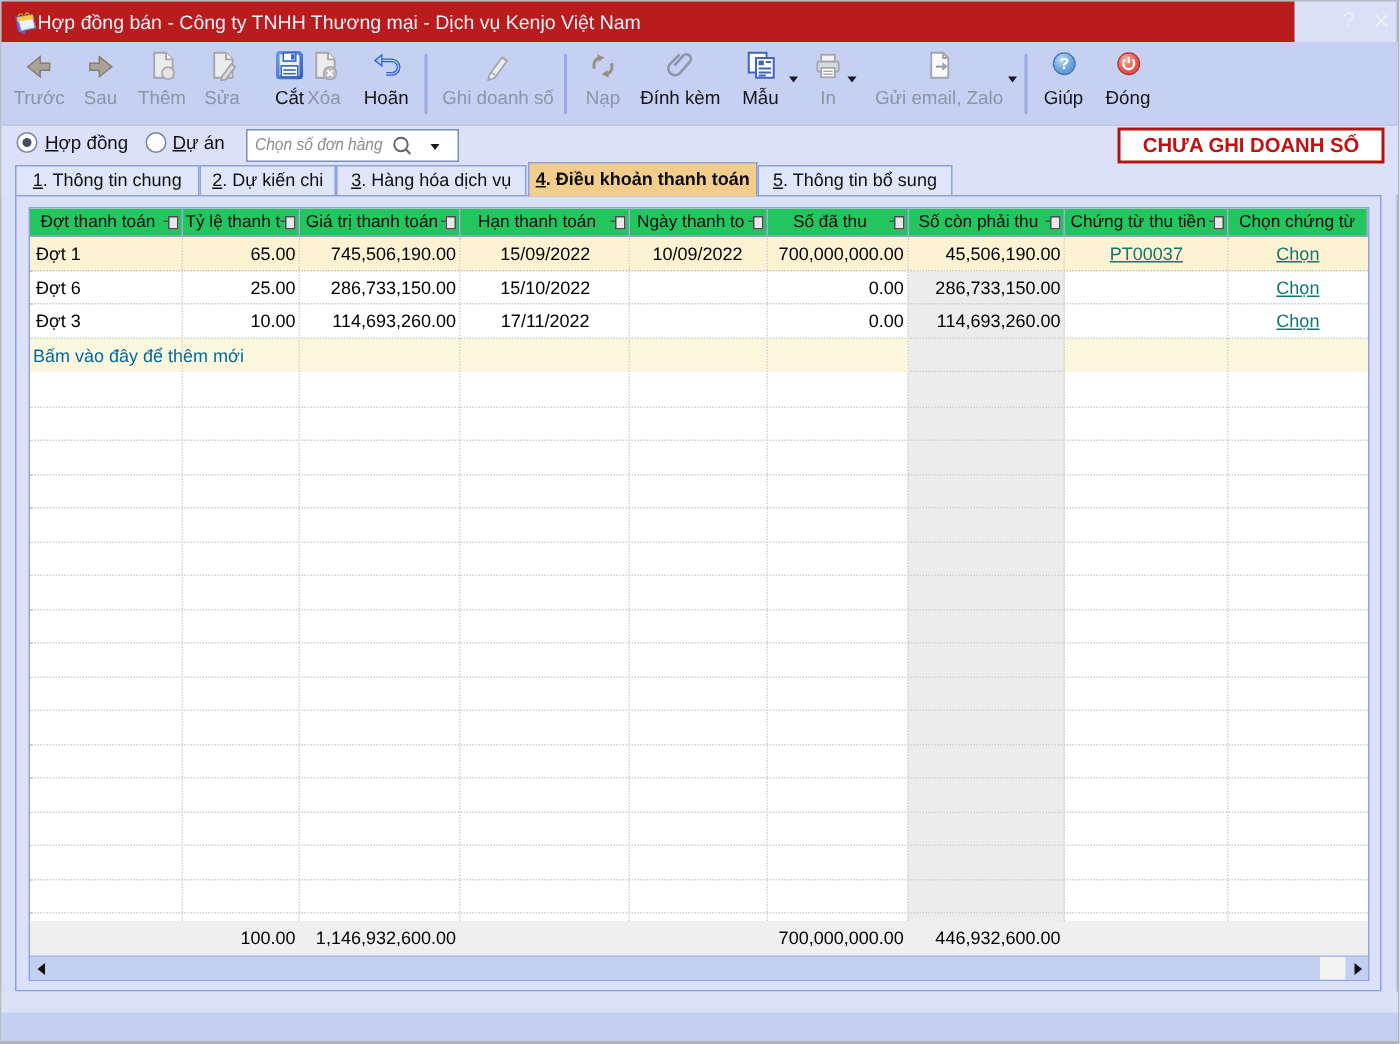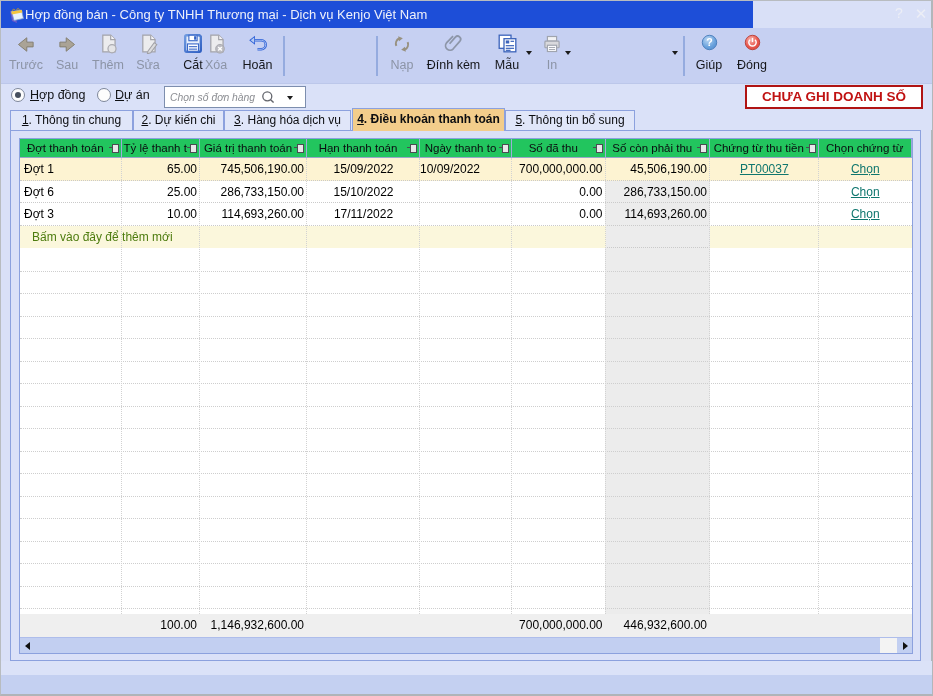--- a/index.html
+++ b/index.html
@@ -2,21 +2,21 @@
 <html><head>
 <meta charset="utf-8">
 <style>
 * { margin:0; padding:0; box-sizing:border-box; }
 html,body { width:933px; height:696px; overflow:hidden; }
 body { font-family:"Liberation Sans", sans-serif; position:relative; background:#d9e0f7; }
 .abs { position:absolute; }
 
 #frame { position:absolute; left:0; top:0; width:933px; height:696px; border:1px solid #b8bcc0; border-right:2px solid #b2b6ba; border-bottom:2px solid #b0b4b8; }
 
-#titlebar { position:absolute; left:1px; top:1px; width:752px; height:27px; background:#1d4ed8; color:#eff1fa; font-size:13px; }
+#titlebar { position:absolute; left:1px; top:1px; width:862px; height:27px; background:#b91c1c; color:#eff1fa; font-size:13px; }
 #titletext { position:absolute; left:25px; top:6px; }
 #tbq { position:absolute; left:890px; top:4px; width:16px; text-align:center; font-size:14px; color:#eceef6; }
 #tbx { position:absolute; left:912px; top:4px; width:16px; text-align:center; font-size:15px; color:#eceef6; }
 
 #toolbar { position:absolute; left:1px; top:28px; width:931px; height:56px; background:#c6d0f2; border-bottom:1px solid #bcc7ea; }
 .tb { position:absolute; top:4px; text-align:center; }
 .tb .ic { height:22px; display:flex; align-items:flex-end; justify-content:center; }
 .tb .lb { font-size:12.5px; margin-top:4px; white-space:nowrap; }
 .lb.dis { color:#8c94a6; }
 .lb.en { color:#15161a; }
@@ -145,20 +145,30 @@
       <div class="ic">
         <svg width="23" height="20" viewBox="0 0 24 24">
           <path d="M8 7.5 h8.5 a5.4 5.4 0 0 1 0 10.8 h-4.5" fill="none" stroke="#2f62d8" stroke-width="3"></path>
           <path d="M8 7.5 h8.5 a5.4 5.4 0 0 1 0 10.8 h-4.5" fill="none" stroke="#b9cdf2" stroke-width="1"></path>
           <polygon points="9,2 9,13 2,7.5" fill="#2f62d8"></polygon>
           <polygon points="8,4.2 8,10.8 3.8,7.5" fill="#b9cdf2"></polygon>
         </svg>
       </div>
       <div class="lb en">Hoãn</div>
     </div>
+<div class="tb" style="left:285.0px;width:92px">
+      <div class="ic">
+        <svg width="21" height="21" viewBox="0 0 24 24">
+          <path d="M5 19 l9.5-13 3.8 2.8-9.5 13-4.8 1.4z" fill="#ededf0" stroke="#a0a4ae" stroke-width="1.3"></path>
+          <path d="M14.5 6 l3.8 2.8" stroke="#a0a4ae" stroke-width="1.3"></path>
+          <path d="M6.2 17.4 l3 2.2" stroke="#a0a4ae" stroke-width="1.1"></path>
+        </svg>
+      </div>
+      <div class="lb dis">Ghi doanh số</div>
+    </div>
 <div class="tb" style="left:381.0px;width:40px">
       <div class="ic">
         <svg width="20" height="20" viewBox="0 0 24 24">
           <path d="M5.2 14.2 a7 7 0 0 1 3.2 -8.8" fill="none" stroke="#98917f" stroke-width="2.4"></path>
           <polygon points="7.4,2.6 13,5.2 8.5,8.8" fill="#98917f"></polygon>
           <path d="M18.8 9.8 a7 7 0 0 1 -3.2 8.8" fill="none" stroke="#98917f" stroke-width="2.4"></path>
           <polygon points="16.6,21.4 11,18.8 15.5,15.2" fill="#98917f"></polygon>
         </svg>
       </div>
       <div class="lb dis">Nạp</div>
@@ -189,20 +199,31 @@
       <div class="ic">
         <svg width="20" height="20" viewBox="0 0 24 24">
           <rect x="6.5" y="3" width="11" height="5.5" fill="#f2f2f4" stroke="#a0a4ae" stroke-width="1.4"></rect>
           <rect x="3.5" y="8.5" width="17" height="8" rx="1" fill="#d9d9dd" stroke="#a0a4ae" stroke-width="1.4"></rect>
           <rect x="6.5" y="13.5" width="11" height="7.5" fill="#fbfbfd" stroke="#a0a4ae" stroke-width="1.4"></rect>
           <line x1="8.3" y1="16.2" x2="15.7" y2="16.2" stroke="#a0a4ae" stroke-width="1.1"></line>
           <line x1="8.3" y1="18.6" x2="15.7" y2="18.6" stroke="#a0a4ae" stroke-width="1.1"></line>
         </svg>
       </div>
       <div class="lb dis">In</div>
+    </div>
+<div class="tb" style="left:577.0px;width:96px">
+      <div class="ic">
+        <svg width="21" height="21" viewBox="0 0 24 24">
+          <path d="M5.5 2.5 h9 l4 4 v15 h-13 z" fill="#fafafc" stroke="#a0a4ae" stroke-width="1.4"></path>
+          <path d="M14.5 2.5 v4 h4" fill="none" stroke="#a0a4ae" stroke-width="1.4"></path>
+          <path d="M9 13 h5.5" stroke="#9aa2b2" stroke-width="1.8"></path>
+          <polygon points="14,9.8 14,16.2 18,13" fill="#9aa2b2"></polygon>
+        </svg>
+      </div>
+      <div class="lb dis">Gửi email, Zalo</div>
     </div>
 <div class="tb" style="left:688.0px;width:40px">
       <div class="ic">
         <svg width="17" height="17" viewBox="0 0 24 24" style="margin-bottom:3px">
           <defs>
             <radialGradient id="gb" cx="0.38" cy="0.3" r="0.95">
               <stop offset="0" stop-color="#bcd8f4"></stop>
               <stop offset="0.55" stop-color="#69a1dc"></stop>
               <stop offset="1" stop-color="#4a86cc"></stop>
             </radialGradient>
@@ -277,21 +298,21 @@
 <div class="vline" style="left:399px"></div>
 <div class="vline" style="left:491px"></div>
 <div class="vline" style="left:584.5px"></div>
 <div class="vline" style="left:689px"></div>
 <div class="vline" style="left:797.5px"></div>
 <div class="row" style="top:19px;background:#fdf3d2;border-bottom:1px dotted #cacaca">
       <div class="cell " style="left:0px;width:101.5px;padding-left:4px">Đợt 1</div>
       <div class="cell rt" style="left:101.5px;width:78.5px;padding-right:3px">65.00</div>
       <div class="cell rt" style="left:180px;width:107px;padding-right:3px">745,506,190.00</div>
       <div class="cell ct" style="left:287px;width:113px">15/09/2022</div>
-      <div class="cell ct" style="left:384px;width:92px">10/09/2022</div>
+      <div class="cell ct" style="left:399px;width:92px">10/09/2022</div>
       <div class="cell rt" style="left:492px;width:93.5px;padding-right:3px">700,000,000.00</div>
       <div class="cell rt" style="left:585.5px;width:104.5px;padding-right:3px">45,506,190.00</div>
       <div class="cell ct" style="left:690px;width:108.5px"><a class="lnk" href="#">PT00037</a></div>
       <div class="cell ct" style="left:798.5px;width:93.5px"><a class="lnk" href="#">Chọn</a></div>
     </div>
 <div class="row" style="top:41.5px;border-bottom:1px dotted #cacaca">
       <div class="cell " style="left:0px;width:101.5px;padding-left:4px">Đợt 6</div>
       <div class="cell rt" style="left:101.5px;width:78.5px;padding-right:3px">25.00</div>
       <div class="cell rt" style="left:180px;width:107px;padding-right:3px">286,733,150.00</div>
       <div class="cell ct" style="left:287px;width:113px">15/10/2022</div>
@@ -308,21 +329,21 @@
       <div class="cell ct" style="left:287px;width:113px">17/11/2022</div>
       <div class="cell ct" style="left:400px;width:92px"></div>
       <div class="cell rt" style="left:492px;width:93.5px;padding-right:3px">0.00</div>
       <div class="cell rt" style="left:585.5px;width:104.5px;padding-right:3px">114,693,260.00</div>
       <div class="cell ct" style="left:690px;width:108.5px"></div>
       <div class="cell ct" style="left:798.5px;width:93.5px"><a class="lnk" href="#">Chọn</a></div>
     </div>
 <div class="row" style="top:86.5px;border-bottom:1px dotted #cacaca">
       <div style="position:absolute;left:0;top:0;width:585.5px;height:22px;background:#fbf7dc"></div>
       <div style="position:absolute;left:690px;top:0;width:202px;height:22px;background:#fbf7dc"></div>
-      <div class="cell" style="left:0;width:585px;padding-left:12px;color:#4d7c0f">Bấm vào đây để thêm mới</div>
+      <div class="cell" style="left:0;width:585px;padding-left:2px;color:#0369a1">Bấm vào đây để thêm mới</div>
     </div>
 <div class="hline" style="top:131.5px"></div>
 <div class="hline" style="top:154.0px"></div>
 <div class="hline" style="top:176.5px"></div>
 <div class="hline" style="top:199.0px"></div>
 <div class="hline" style="top:221.5px"></div>
 <div class="hline" style="top:244.0px"></div>
 <div class="hline" style="top:266.5px"></div>
 <div class="hline" style="top:289.0px"></div>
 <div class="hline" style="top:311.5px"></div>

